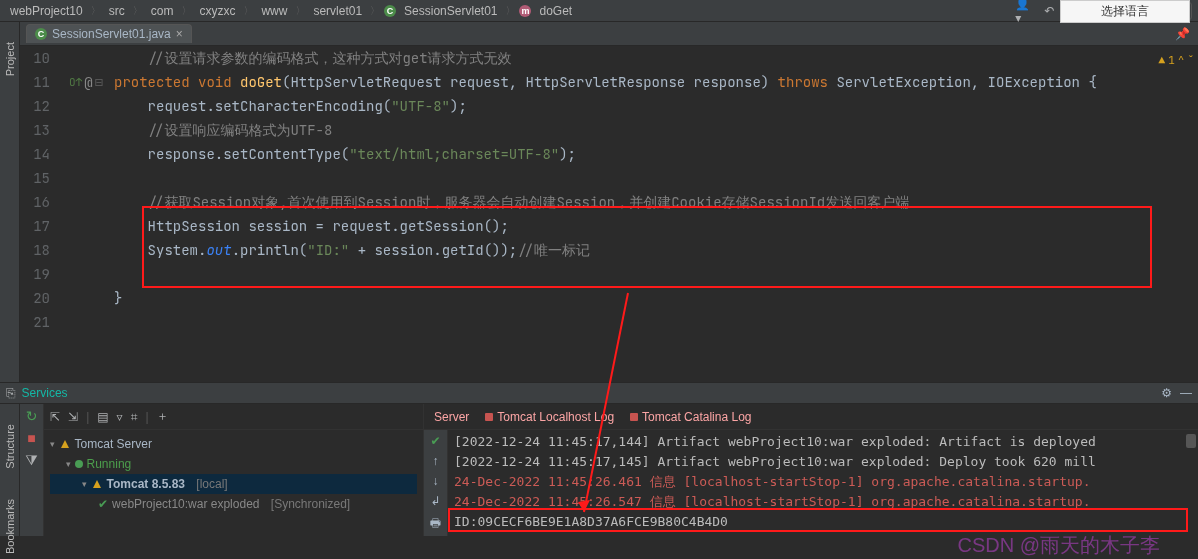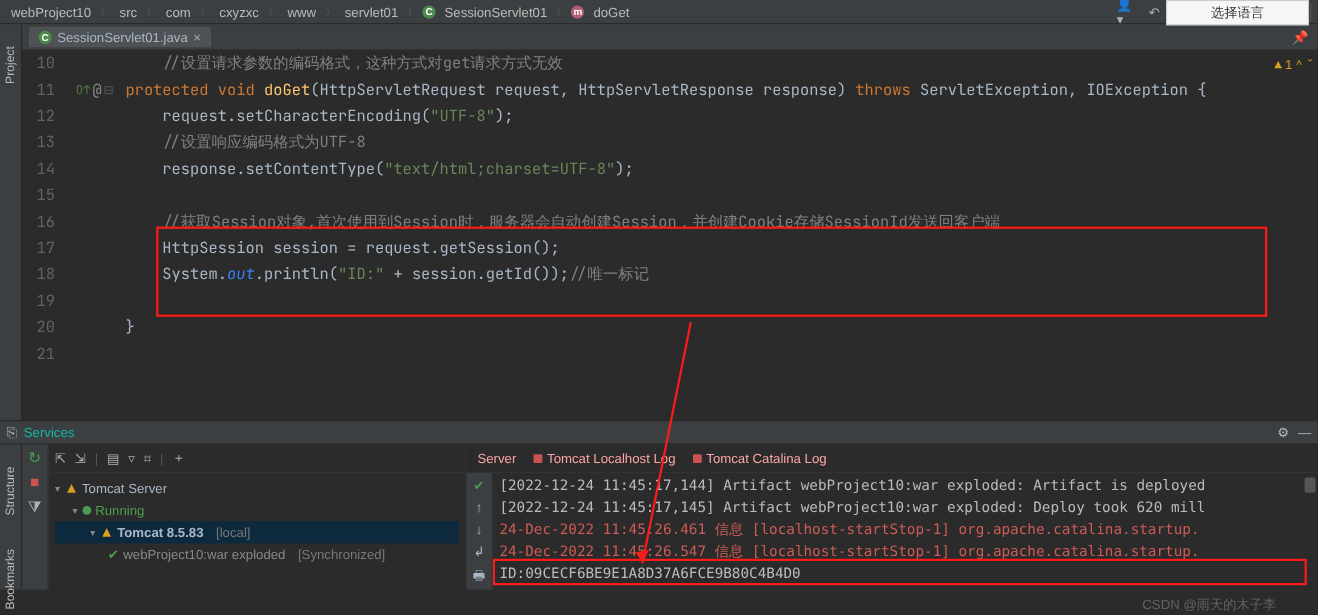--- a/index.html
+++ b/index.html
@@ -72,21 +72,21 @@
 .svc-right-body { display: flex; flex: 1; }
 .log-tabs { height: 26px; display: flex; align-items: center; gap: 16px; padding: 0 10px; border-bottom: 1px solid #323232; }
 .log-tabs span { color: #fca5a5; }
 .log-tab { display: flex; align-items: center; gap: 4px; }
 .stop-sq { width: 8px; height: 8px; background: #c75450; border-radius: 1px; display: inline-block; }
 .console { flex: 1; font-family: "Consolas",monospace; font-size: 13px; line-height: 20px; padding: 2px 6px; position: relative; overflow: hidden; }
 .console-line { white-space: pre; color: #bbb; }
 .log-red { color: #cc5b56; }
 .console-scroll { position: absolute; right: 2px; top: 4px; width: 10px; height: 14px; background: #565656; border-radius: 2px; }
 
-.watermark { position: absolute; right: 38px; bottom: 0px; color: #a3a3a3; font-size: 12px; opacity: 0.45; font-family: sans-serif; }
+.watermark { position: absolute; right: 38px; bottom: 0px; color: #d946ef; font-size: 20px; opacity: 0.45; font-family: sans-serif; }
 svg { display: block; }
 </style>
 </head>
 <body>
 
 <div class="top-bar">
   <div class="breadcrumb">
     <span class="crumb">webProject10</span>
       <span class="crumb-sep">〉</span>
     <span class="crumb">src</span>

